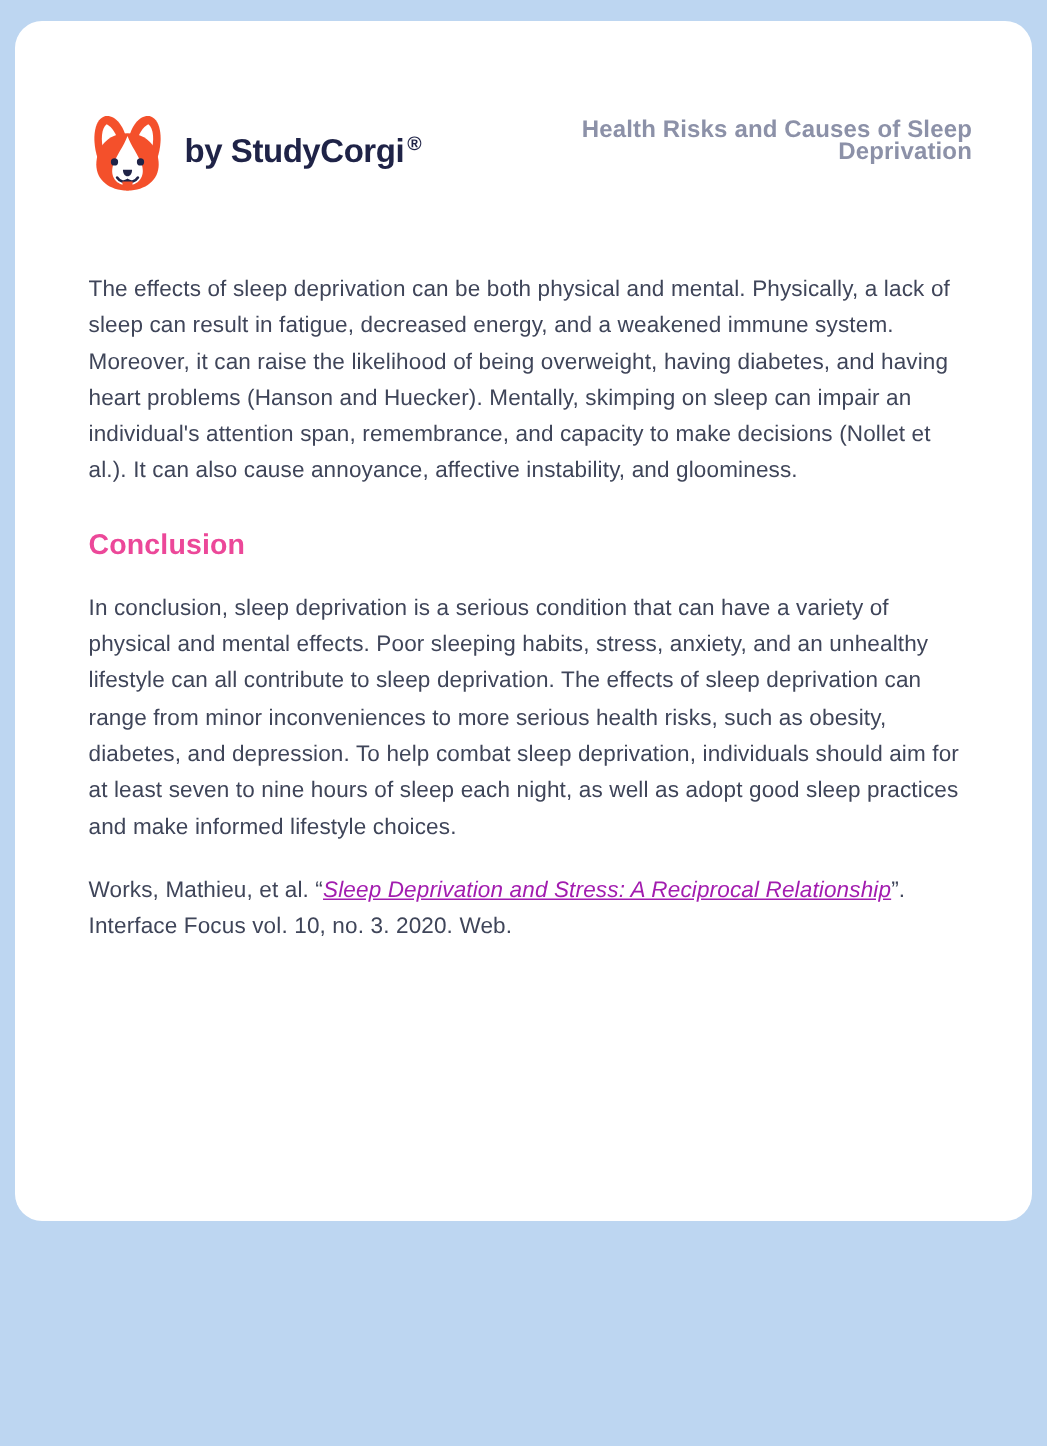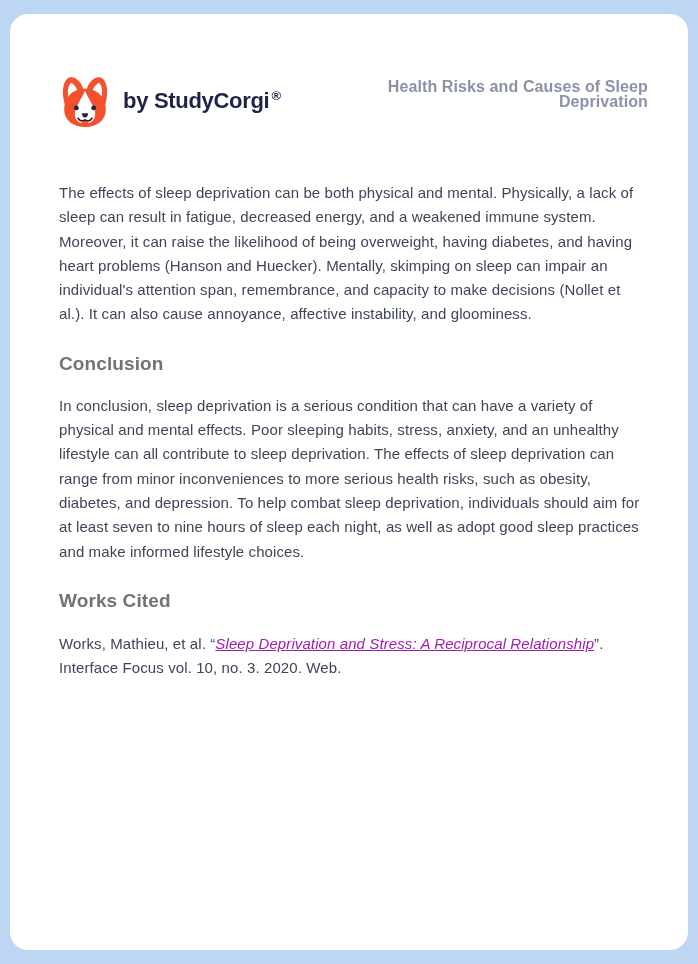--- a/index.html
+++ b/index.html
@@ -4,21 +4,21 @@
 <style>
   * { box-sizing: border-box; margin: 0; padding: 0; }
   html, body { width: 698px; height: 964px; }
   body {
     background: #bdd6f1;
     font-family: "Liberation Sans", sans-serif;
     overflow: hidden;
   }
   .card {
     width: 678px;
-    height: 936px;
+    height: 800px;
     margin: 14px 10px;
     background: #ffffff;
     border-radius: 18px;
     padding: 59px 40px 0 49px;
   }
   
   .hdr { display: flex; justify-content: space-between; align-items: flex-start; }
   .brand { display: flex; align-items: center; gap: 12px; }
   .logo svg { display: block; }
   .brand-text {
@@ -39,21 +39,21 @@
   }
   .doc-title { font-weight: bold; margin-bottom: 3px; letter-spacing: 0.1px; }
   .doc-url { word-break: break-all; }
   
   .content { margin-top: 52px; color: #3f4559; font-size: 15px; line-height: 24.3px; }
   .content p { letter-spacing: 0.1px; }
   h2 {
     font-family: "Liberation Sans", sans-serif;
     font-size: 19px;
     line-height: 26px;
-    color: #737373;
+    color: #ec4899;
     margin: 24px 0 17px 0;
     letter-spacing: 0.1px;
   }
   .citation { margin-top: 18px; }
   .italic { font-style: italic; }
   .cite-link {
     color: #a21caf;
     font-style: italic;
     text-decoration: underline;
   }
@@ -86,19 +86,18 @@
       <div class="doc-title">Health Risks and Causes of Sleep Deprivation</div>
     </div>
   </header>
 
   <main class="content">
     <p>The effects of sleep deprivation can be both physical and mental. Physically, a lack of sleep can result in fatigue, decreased energy, and a weakened immune system. Moreover, it can raise the likelihood of being overweight, having diabetes, and having heart problems (Hanson and Huecker). Mentally, skimping on sleep can impair an individual's attention span, remembrance, and capacity to make decisions (Nollet et al.). It can also cause annoyance, affective instability, and gloominess.</p>
 
     <h2>Conclusion</h2>
     <p>In conclusion, sleep deprivation is a serious condition that can have a variety of physical and mental effects. Poor sleeping habits, stress, anxiety, and an unhealthy lifestyle can all contribute to sleep deprivation. The effects of sleep deprivation can range from minor inconveniences to more serious health risks, such as obesity, diabetes, and depression. To help combat sleep deprivation, individuals should aim for at least seven to nine hours of sleep each night, as well as adopt good sleep practices and make informed lifestyle choices.</p>
 
-    <h2>Works Cited</h2>
 
 
     <p class="citation"><span>Works, Mathieu, et al. “</span><a href="#" class="cite-link">Sleep Deprivation and Stress: A Reciprocal Relationship</a><span>”. Interface Focus vol. 10, no. 3. 2020. Web.</span></p>
   </main>
 
 </div>
 
 </body></html>

